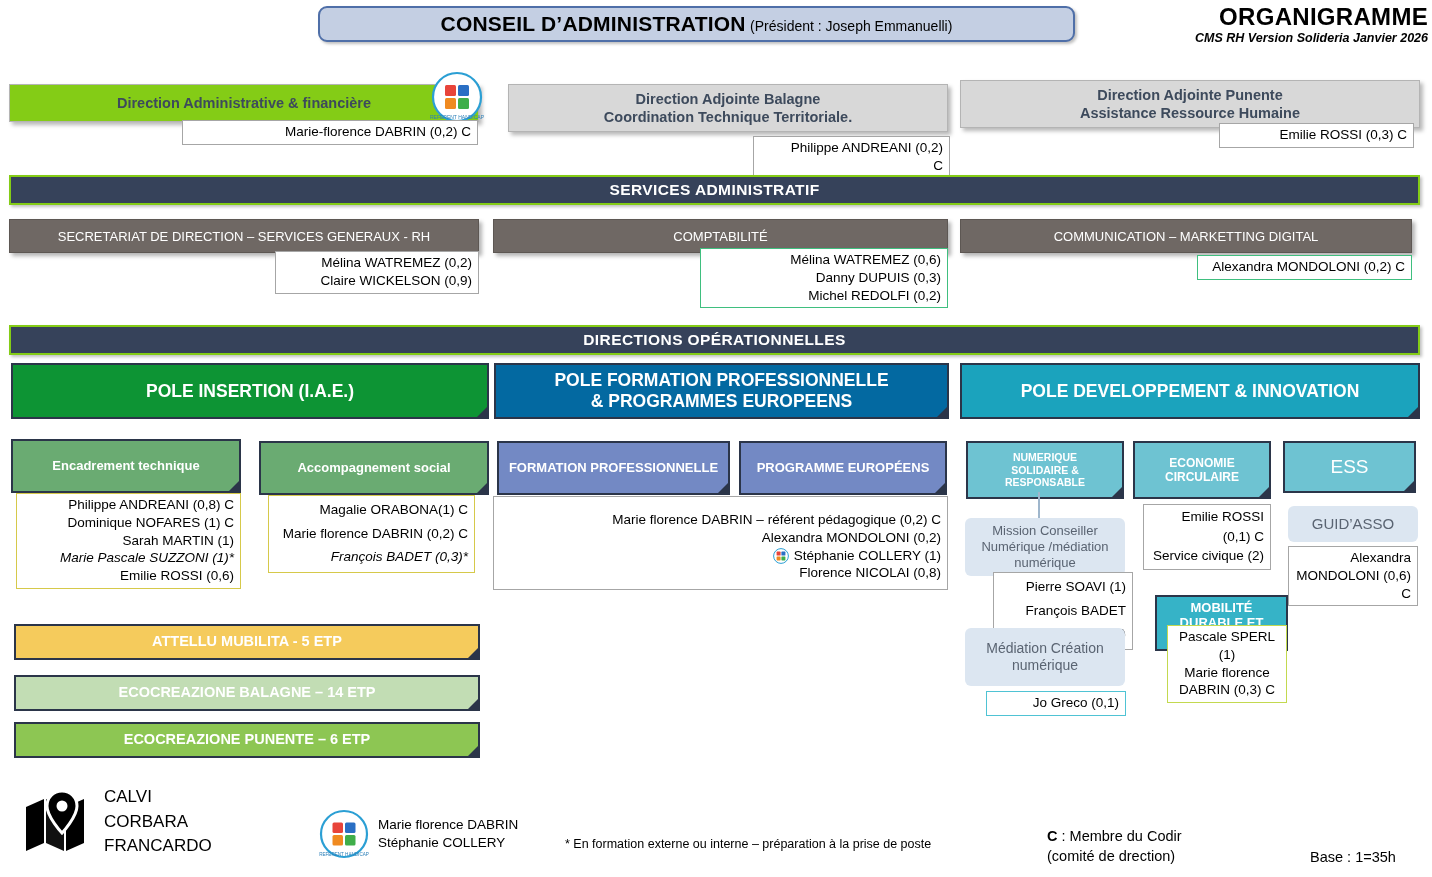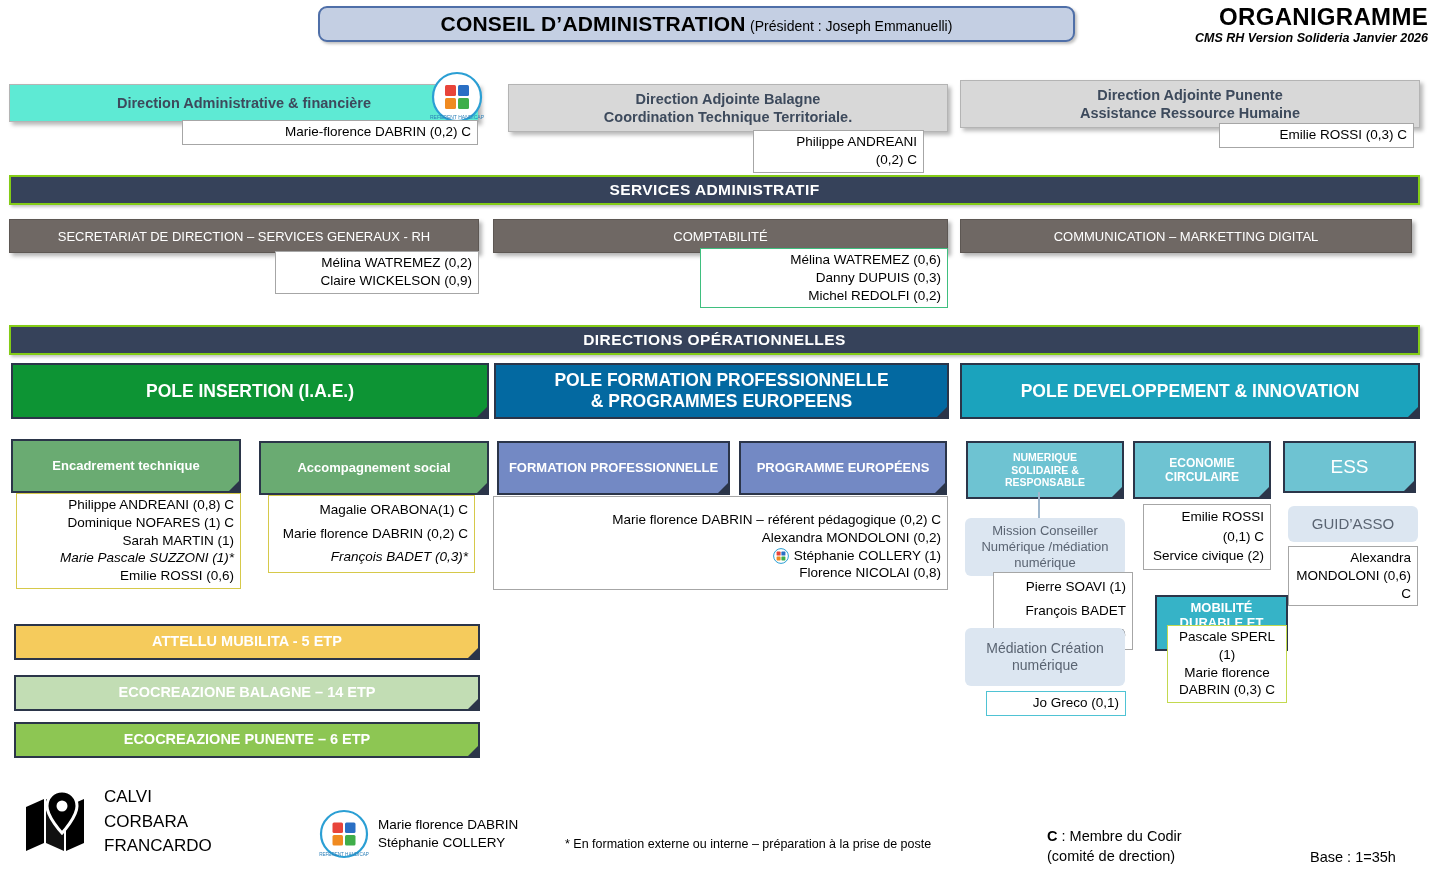--- a/index.html
+++ b/index.html
@@ -33,21 +33,21 @@
     box-shadow: 2px 2px 3px rgba(0,0,0,.25);
   }
   #board-title { font-size: 21px; font-weight: bold; letter-spacing: .2px; color:#000; }
   #board-sub { font-size: 14px; font-weight: normal; }
 
   #organigramme { font-size: 24px; font-weight: bold; text-align: right; letter-spacing: .3px;}
   #orga-sub { font-size: 12.5px; font-style: italic; font-weight: bold; text-align: right; }
 
   
   .dir-bar {
-    background: #5eead4;
+    background: #84cc16;
     border: 1px solid #b4b4b4;
     box-shadow: 3px 3px 4px rgba(0,0,0,.28);
     display: flex;
     align-items: center;
     justify-content: center;
     color: #3d4a5c;
     font-weight: bold;
     font-size: 14.5px;
     line-height: 1.25;
     text-align: center;
@@ -194,21 +194,21 @@
   <div class="abs name-box" style="left:182px; top:120px; width:296px;">
     <div>Marie-florence DABRIN (0,2) C</div>
   </div>
 
   <div class="abs dir-bar light" style="left:508px; top:84px; width:440px; height:48px;">
     <div>
       <div>Direction Adjointe Balagne</div>
       <div>Coordination Technique Territoriale.</div>
     </div>
   </div>
-  <div class="abs name-box" style="left:753px; top:130px; width:171px;padding-left:28px;">
+  <div class="abs name-box" style="left:753px; top:136px; width:197px;padding-left:28px;">
     <div>Philippe ANDREANI (0,2) C</div>
   </div>
 
   <div class="abs dir-bar light" style="left:960px; top:80px; width:460px; height:48px;">
     <div>
       <div>Direction Adjointe Punente</div>
       <div>Assistance Ressource Humaine</div>
     </div>
   </div>
   <div class="abs name-box" style="left:1219px; top:123px; width:195px;">
@@ -231,20 +231,23 @@
     <span>COMPTABILITÉ</span>
   </div>
   <div class="abs name-box green-b" style="left:700px; top:248px; width:248px;">
     <div>Mélina WATREMEZ (0,6)</div>
     <div>Danny DUPUIS (0,3)</div>
     <div>Michel REDOLFI (0,2)</div>
   </div>
 
   <div class="abs svc-head" style="left:960px; top:219px; width:452px; height:34px;">
     <span>COMMUNICATION – MARKETTING DIGITAL</span>
+  </div>
+  <div class="abs name-box green-b" style="left:1197px; top:255px; width:215px;">
+    <div>Alexandra MONDOLONI (0,2) C</div>
   </div>
 
   <div class="abs band" style="left:9px; top:325px; width:1411px; height:30px;">
     <span>DIRECTIONS OPÉRATIONNELLES</span>
   </div>
 
   <div class="chev green pole-title" style="left:11px; top:363px; width:478px; height:56px;">
     <span>POLE  INSERTION (I.A.E.)</span>
   </div>
 

